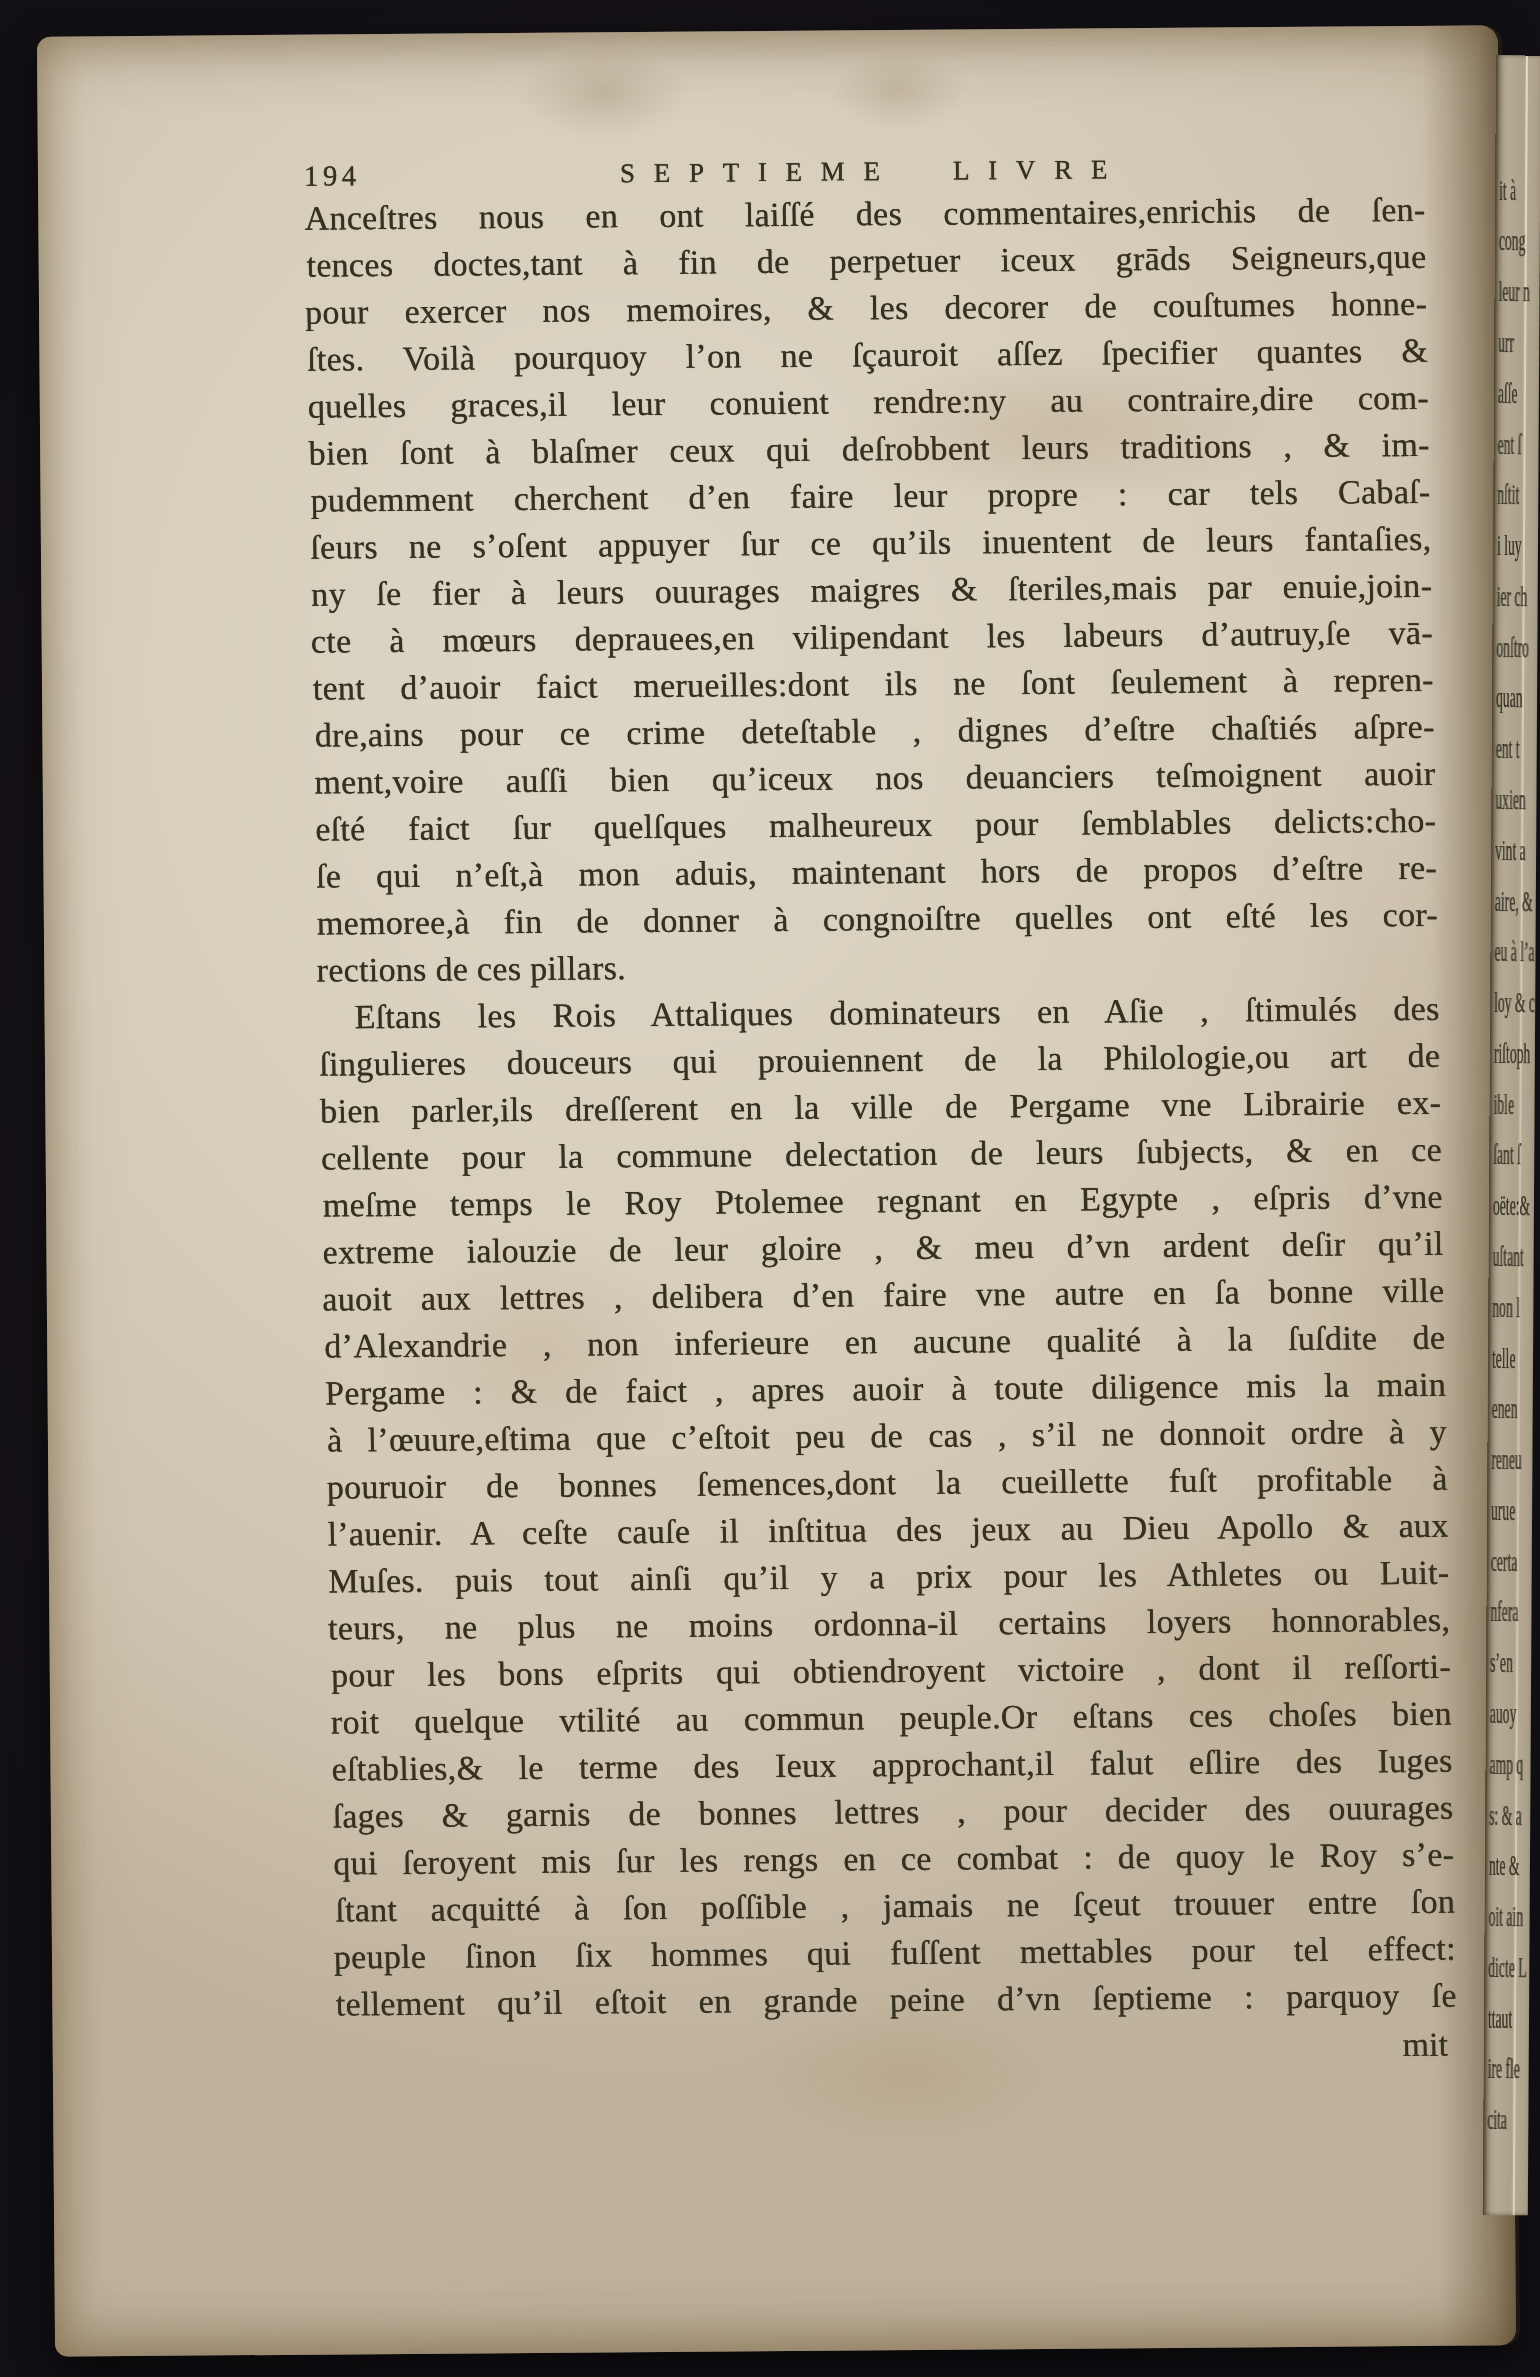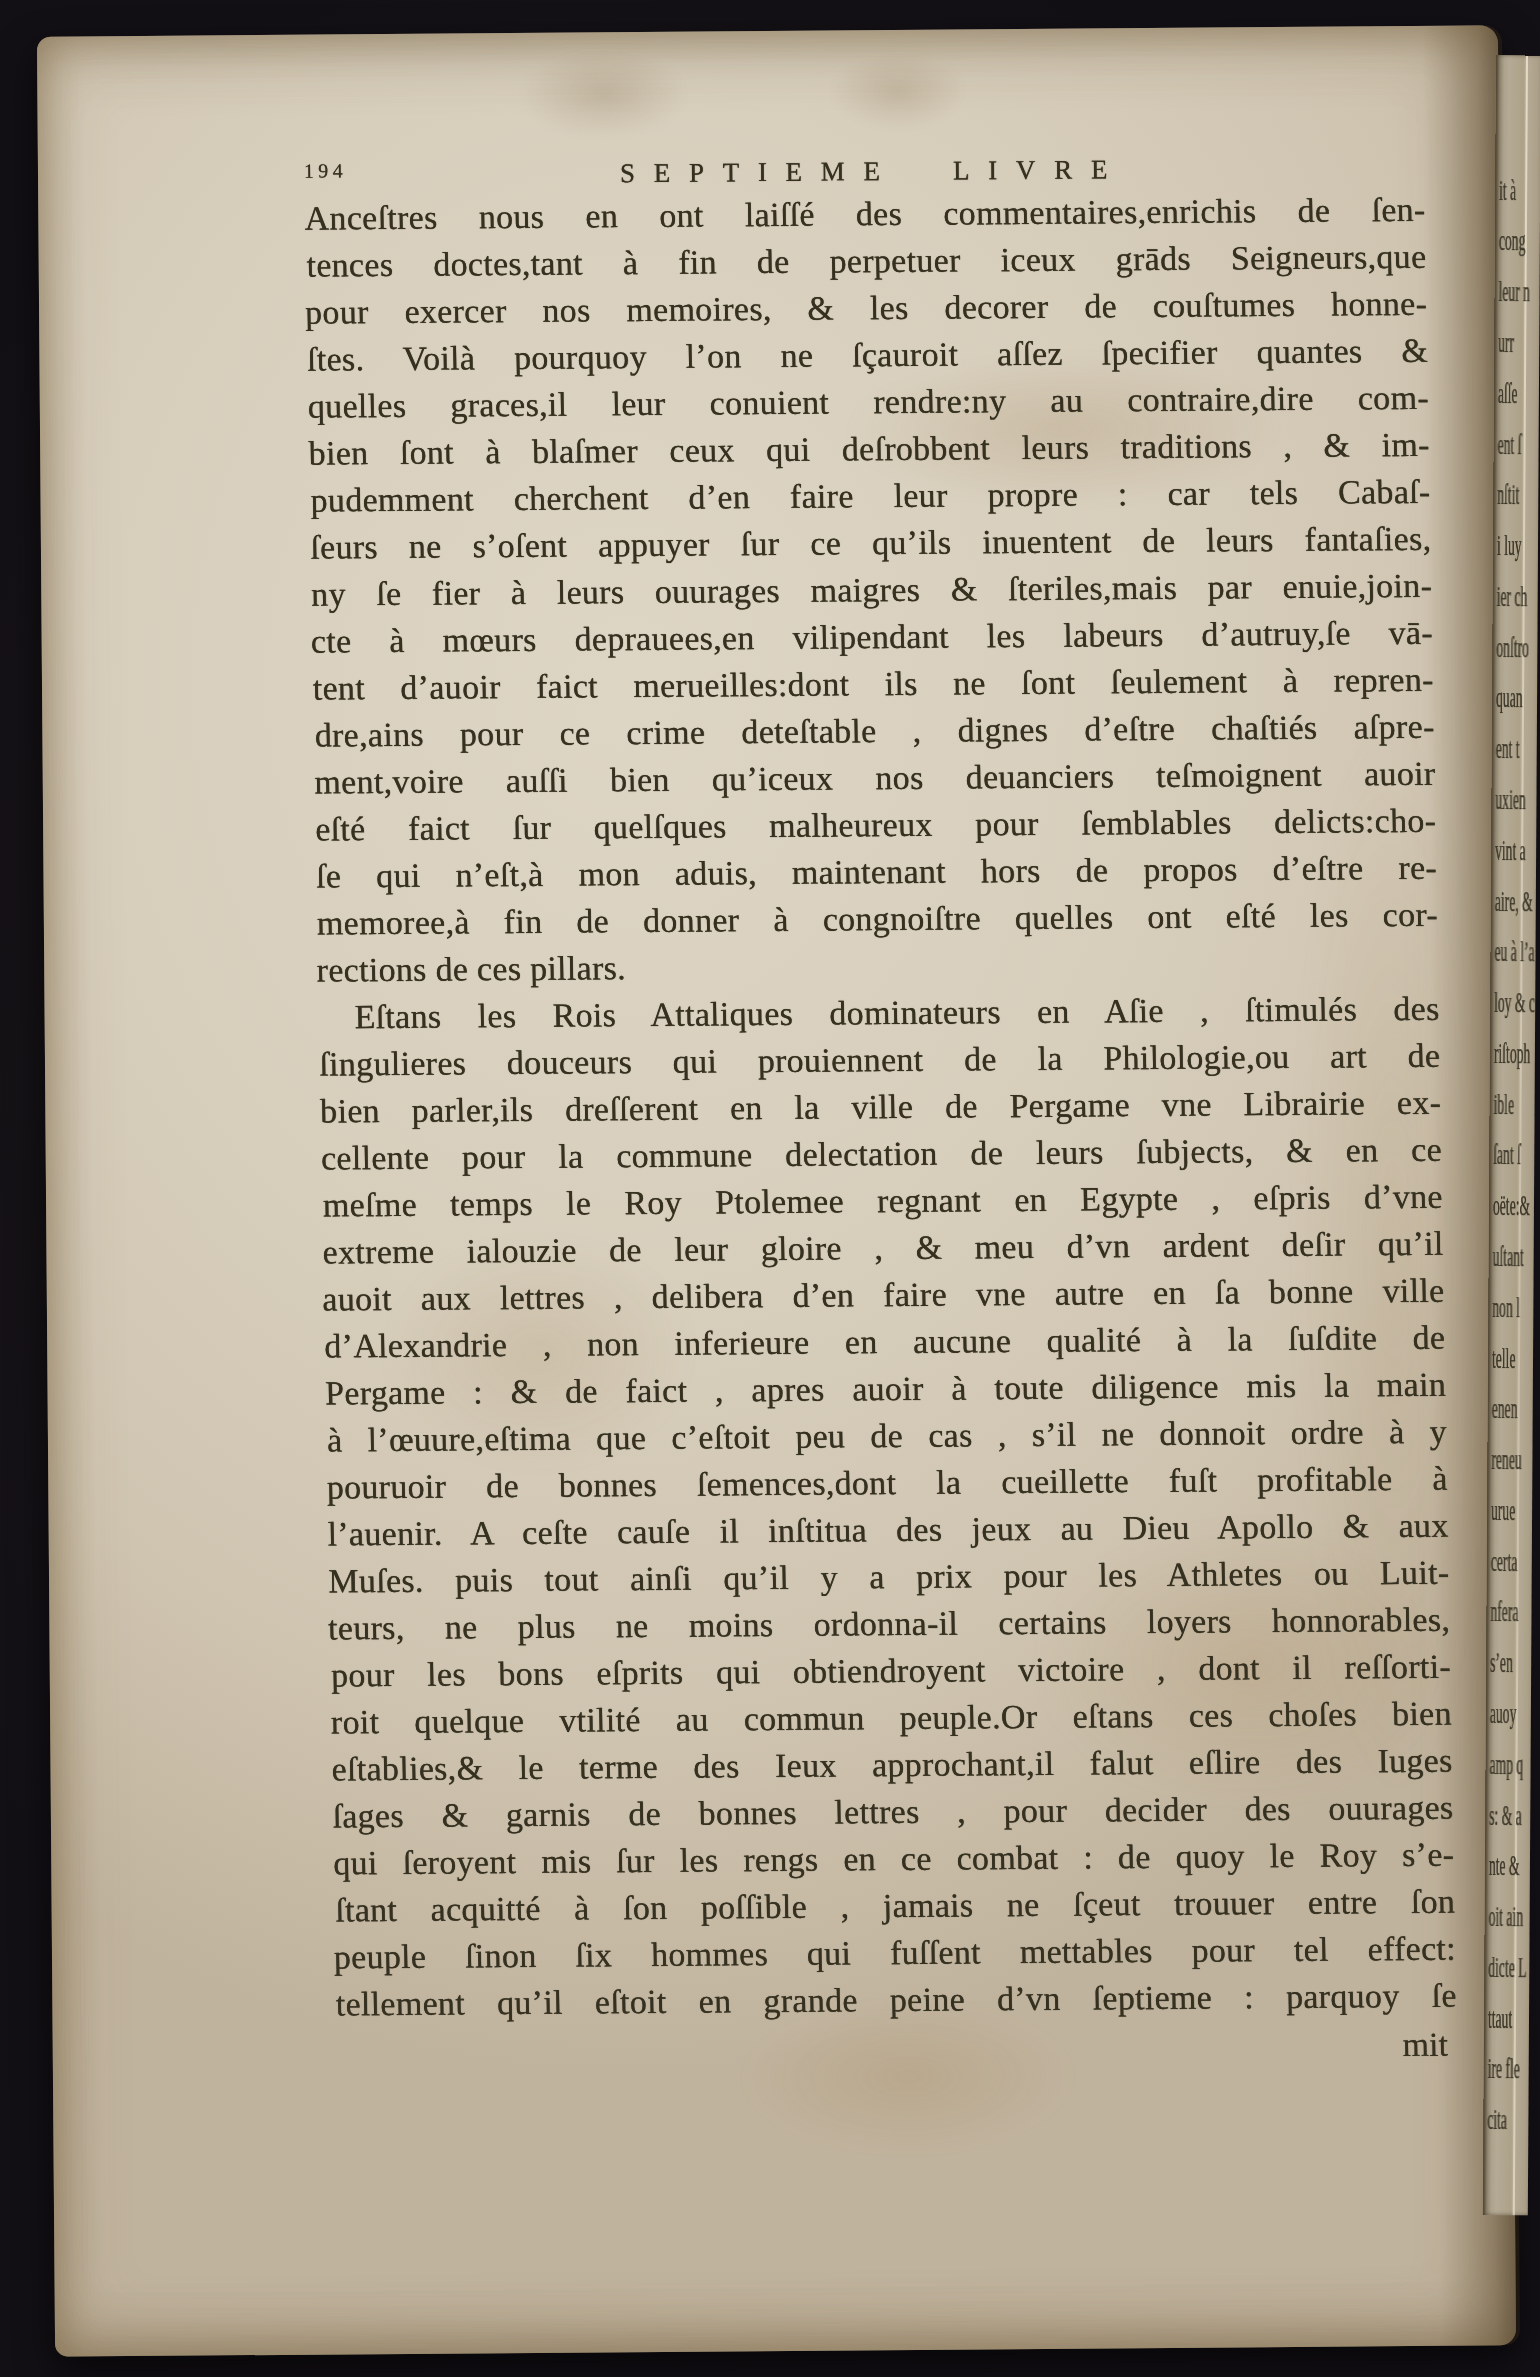--- a/index.html
+++ b/index.html
@@ -45,21 +45,21 @@
   .stain.s7{left:791px;top:21.4px;width:139px;height:80px;
     background:radial-gradient(ellipse at 50% 50%, rgba(112,86,46,.18), rgba(112,86,46,0) 70%);filter:blur(2.7px);}
   .gutter-shade{
     position:absolute;right:-4.3px;top:0;width:80px;height:100%;
     background:linear-gradient(90deg, rgba(80,62,34,0) 0%, rgba(80,62,34,.30) 70%, rgba(50,38,20,.45) 100%);
     border-radius:0 18px 16px 0;pointer-events:none;
   }
   
   .folio{
     position:absolute;left:266px;top:125px;
-    font-size:20px;letter-spacing:4.3px;color:var(--ink,#35301f);
+    font-size:29px;letter-spacing:4.3px;color:var(--ink,#35301f);
     text-shadow:0 0 0.7px rgba(45,40,26,.85);
   }
   .running-header{
     position:absolute;left:582px;top:126px;white-space:nowrap;
     font-size:27px;letter-spacing:18.7px;word-spacing:29px;color:var(--ink,#35301f);
     text-shadow:0 0 0.9px rgba(45,40,26,.8), 0.3px 0 0 rgba(45,40,26,.35);
   }
   .text-block{
     position:absolute;left:266px;top:160px;width:1121px;
     transform:skewX(0.55deg);transform-origin:top left;

